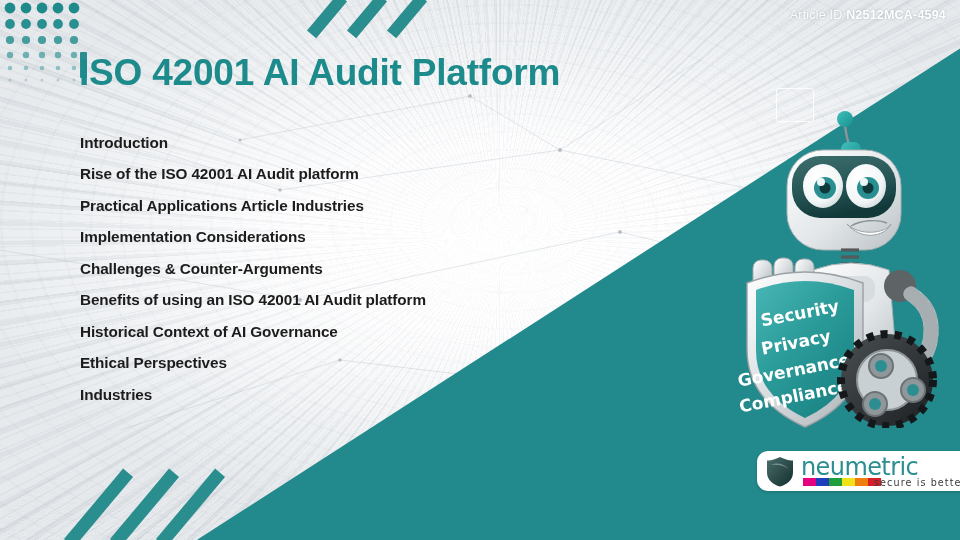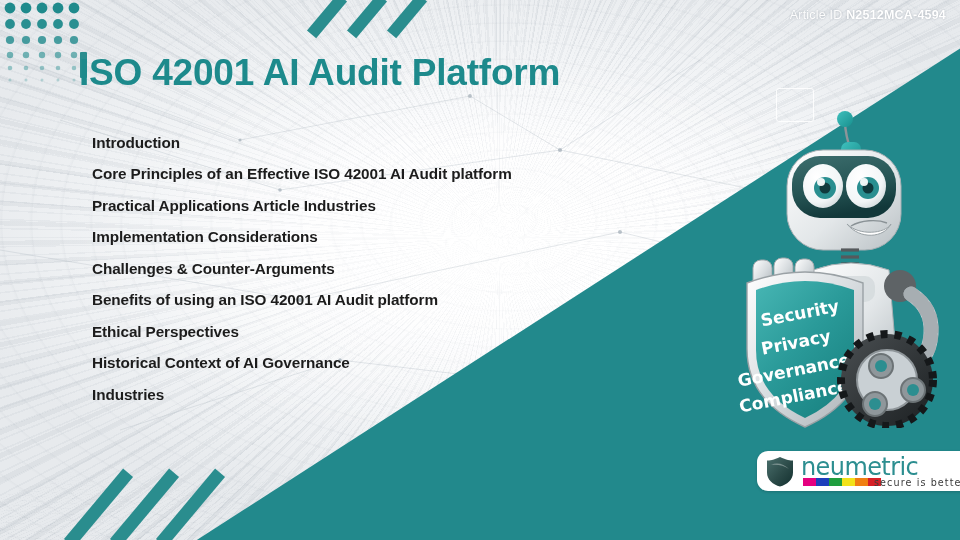--- a/index.html
+++ b/index.html
@@ -99,21 +99,21 @@
   .article-id .code{font-weight:700;}
 
   
   .title{
     position:absolute;left:79px;top:53px;
     font-size:37px;font-weight:700;letter-spacing:-0.2px;
     color:#1d8a8c;line-height:1.1;white-space:nowrap;
   }
 
   
-  .toc{position:absolute;left:92px;top:135px;width:520px;}
+  .toc{position:absolute;left:80px;top:135px;width:520px;}
   .toc-item{
     font-size:15.3px;font-weight:700;color:#1c1c1c;
     line-height:1;margin-bottom:16.2px;letter-spacing:-0.1px;white-space:nowrap;
   }
 
   
   .robot{position:absolute;left:735px;top:108px;width:225px;height:320px;}
 
   
   .logo{
@@ -224,27 +224,27 @@
 
   <div class="article-id">
     <span class="label">Article ID</span>
     <span class="code">N2512MCA-4594</span>
   </div>
 
   <div class="title">ISO 42001 AI Audit Platform</div>
 
   <div class="toc">
     <div class="toc-item">Introduction</div>
-    <div class="toc-item">Core Principles of an Effective ISO 42001 AI Audit platform</div>
+    <div class="toc-item">Rise of the ISO 42001 AI Audit platform</div>
     <div class="toc-item">Practical Applications Article Industries</div>
     <div class="toc-item">Implementation Considerations</div>
     <div class="toc-item">Challenges &amp; Counter-Arguments</div>
     <div class="toc-item">Benefits of using an ISO 42001 AI Audit platform</div>
+    <div class="toc-item">Historical Context of AI Governance</div>
     <div class="toc-item">Ethical Perspectives</div>
-    <div class="toc-item">Historical Context of AI Governance</div>
     <div class="toc-item">Industries</div>
   </div>
 
   <svg class="robot" width="225" height="320" viewBox="0 0 225 320">
     <defs>
       <linearGradient id="bodyG" x1="0" y1="0" x2="1" y2="1">
         <stop offset="0%" stop-color="#ffffff"></stop>
           <stop offset="55%" stop-color="#e3e7e9"></stop>
           <stop offset="100%" stop-color="#b9c0c4"></stop>
       </linearGradient>

